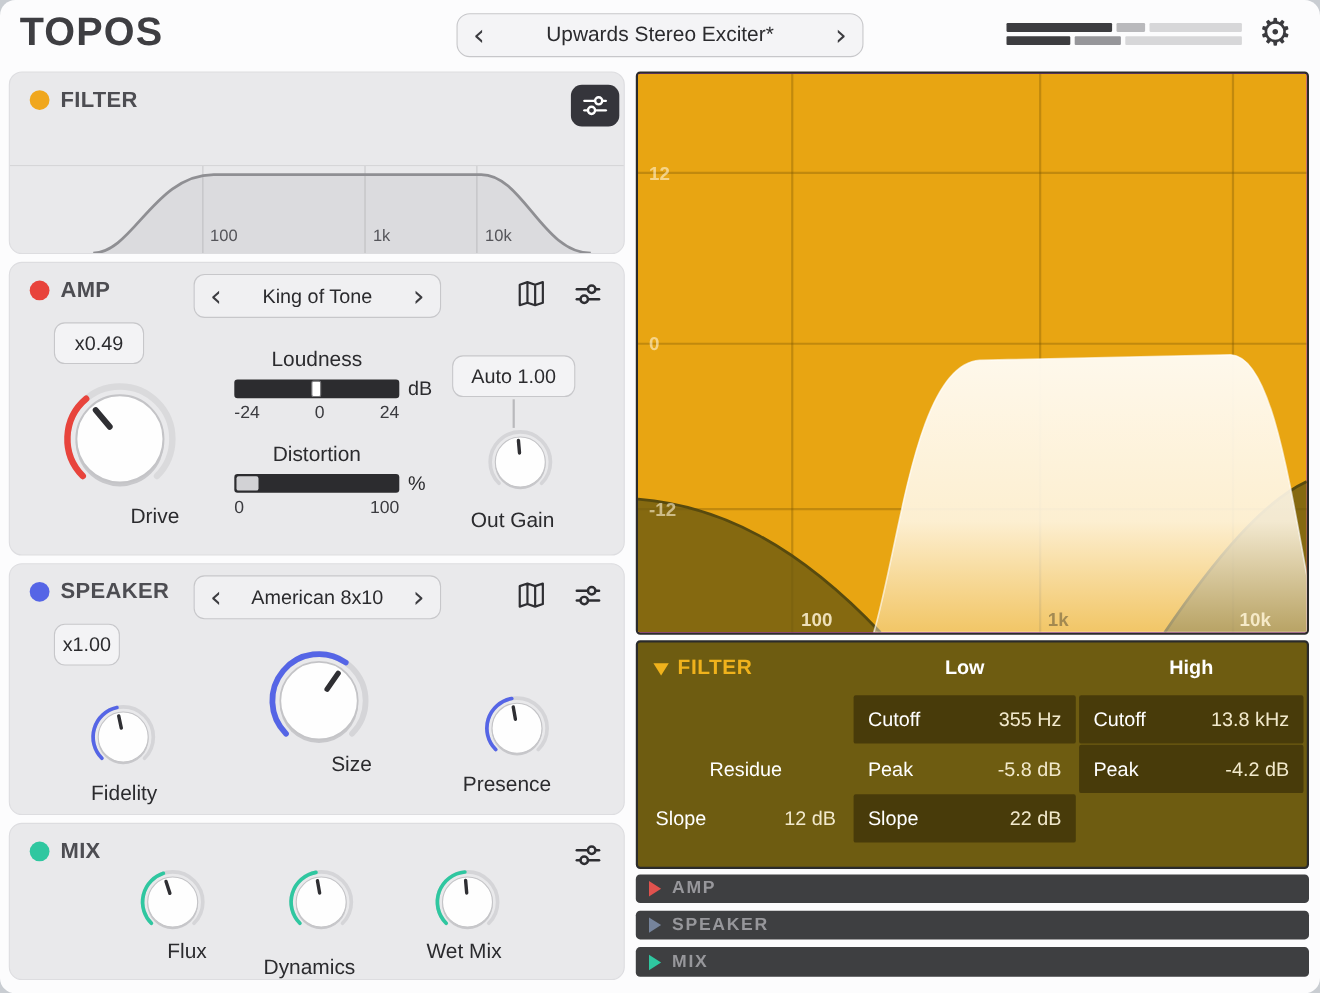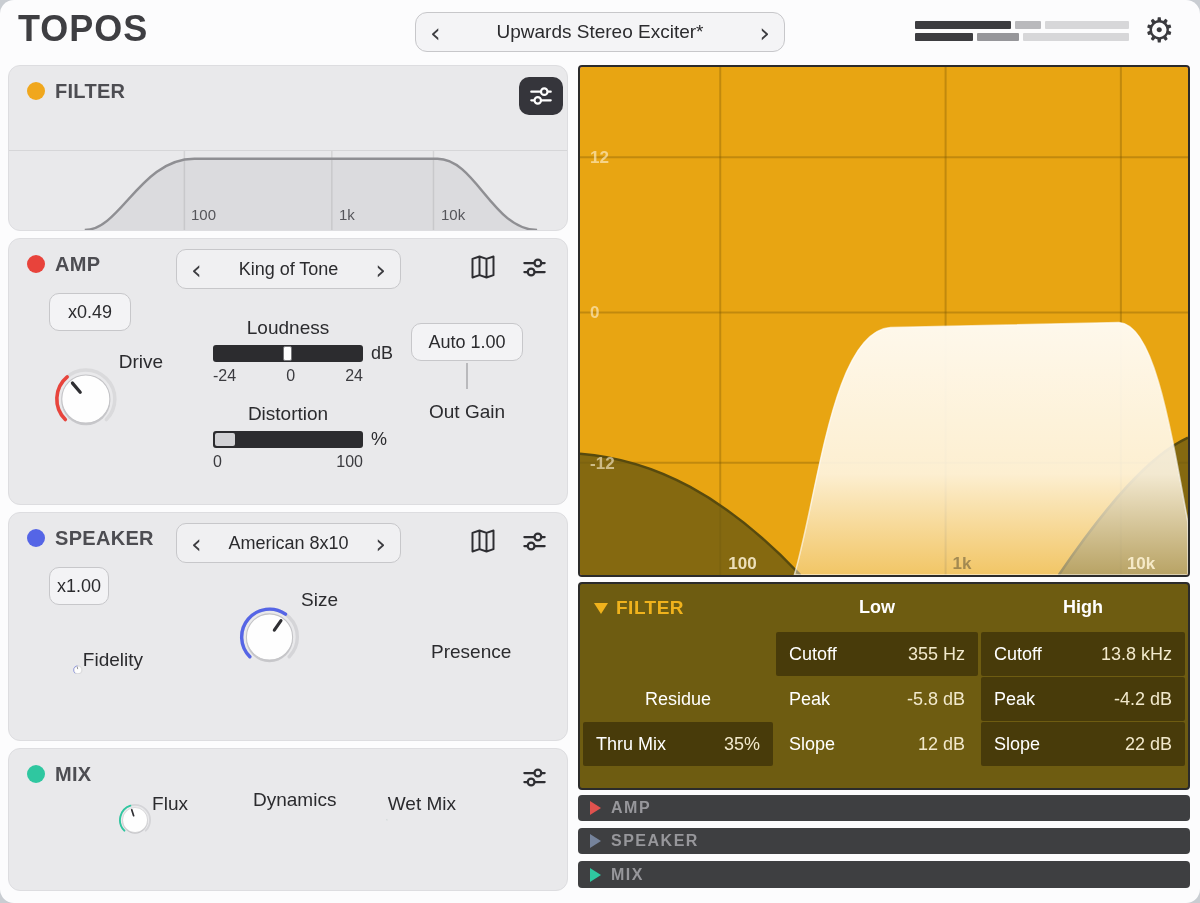--- a/index.html
+++ b/index.html
@@ -19,21 +19,21 @@
 
   
   .panel{position:absolute;left:8px;width:560px;background:#e9e9eb;border:1px solid #dddde0;border-radius:12px}
   .panel-title{position:absolute;left:46px;top:14px;font-size:20px;font-weight:700;color:#4d4d52;letter-spacing:.3px}
   .dot{position:absolute;left:18px;top:16px;width:18px;height:18px;border-radius:50%}
   .badge{position:absolute;display:flex;align-items:center;justify-content:center;border:1.5px solid #c7c7ca;border-radius:10px;background:#f3f3f5;font-size:18px}
   .small-pill{position:absolute;left:167px;top:10px;width:225px;height:40px;font-size:18px;border-radius:10px;background:#f0f0f2}
   .icon-btn{position:absolute;display:flex;align-items:center;justify-content:center;cursor:pointer}
   .dark-btn{background:#35353b;border-radius:10px}
 
-  .knob-group{position:absolute;display:flex;align-items:flex-start}
+  .knob-group{position:absolute;display:flex;flex-direction:column;align-items:flex-end}
   .knob-label{font-size:19px;color:#2b2b2e;margin-top:6px;white-space:nowrap}
 
   .hslider{position:absolute;width:150px;height:17px;background:#2c2c2f;border-radius:3px;cursor:pointer}
   .hthumb{position:absolute;top:1px;width:9px;height:15px;background:#fff;border:1px solid #77777a;border-radius:2px}
   .hfill{position:absolute;left:2px;top:2px;height:13px;background:#d2d2d5;border-radius:2px}
   .slider-label{position:absolute;width:150px;text-align:center;font-size:19px;color:#2b2b2e}
   .ticks{position:absolute;width:150px;display:flex;justify-content:space-between;font-size:16px;color:#3b3b3f}
   .unit{position:absolute;font-size:18px;color:#2b2b2e}
 
   .mini-graph{position:absolute;left:0;right:0;bottom:0;top:84px;border-top:1px solid #d6d6d8;overflow:hidden;cursor:pointer}
@@ -272,21 +272,21 @@
     </div>
 
     <div class="knob-group" style="left:244px;top:40px;width:70px">
       <svg width="62" height="62" viewBox="-60 -60 120 120">
         <path d="M -37.48 37.48 A 53 53 0 1 1 37.48 37.48" fill="none" stroke="#d5d5d8" stroke-width="6.5" stroke-linecap="round"></path>
         <path d="M -37.48 37.48 A 53 53 0 0 1 -9.20 -52.19" fill="none" stroke="#2fc7a0" stroke-width="6.5" stroke-linecap="round"></path>
         <circle cx="0" cy="3.5" r="44.5" fill="rgba(50,50,60,.18)"></circle>
         <circle r="44" fill="#fefefe" stroke="#c4c4c7" stroke-width="2"></circle>
         <line x1="0" y1="-16" x2="0" y2="-38" stroke="#2f2f33" stroke-width="6" stroke-linecap="round" transform="rotate(-10)"></line>
       </svg>
-      <span class="knob-label" style="margin-top:0">Dynamics</span>
+      <span class="knob-label" style="margin-top:18px">Dynamics</span>
     </div>
 
     <div class="knob-group" style="left:377px;top:40px;width:70px">
       <svg width="62" height="62" viewBox="-60 -60 120 120">
         <path d="M -37.48 37.48 A 53 53 0 1 1 37.48 37.48" fill="none" stroke="#d5d5d8" stroke-width="6.5" stroke-linecap="round"></path>
         <path d="M -37.48 37.48 A 53 53 0 0 1 -4.62 -52.80" fill="none" stroke="#2fc7a0" stroke-width="6.5" stroke-linecap="round"></path>
         <circle cx="0" cy="3.5" r="44.5" fill="rgba(50,50,60,.18)"></circle>
         <circle r="44" fill="#fefefe" stroke="#c4c4c7" stroke-width="2"></circle>
         <line x1="0" y1="-16" x2="0" y2="-38" stroke="#2f2f33" stroke-width="6" stroke-linecap="round" transform="rotate(-5)"></line>
       </svg>
@@ -357,24 +357,20 @@
       </div>
       <div class="cell">
         <span class="lbl">Peak</span>
           <span class="val">-5.8 dB</span>
       </div>
       <div class="cell dark">
         <span class="lbl">Peak</span>
           <span class="val">-4.2 dB</span>
       </div>
 
-      <div class="cell dark">
-        <span class="lbl">Thru Mix</span>
-          <span class="val">35%</span>
-      </div>
       <div class="cell">
         <span class="lbl">Slope</span>
           <span class="val">12 dB</span>
       </div>
       <div class="cell dark">
         <span class="lbl">Slope</span>
           <span class="val">22 dB</span>
       </div>
     </div>
   </div>

